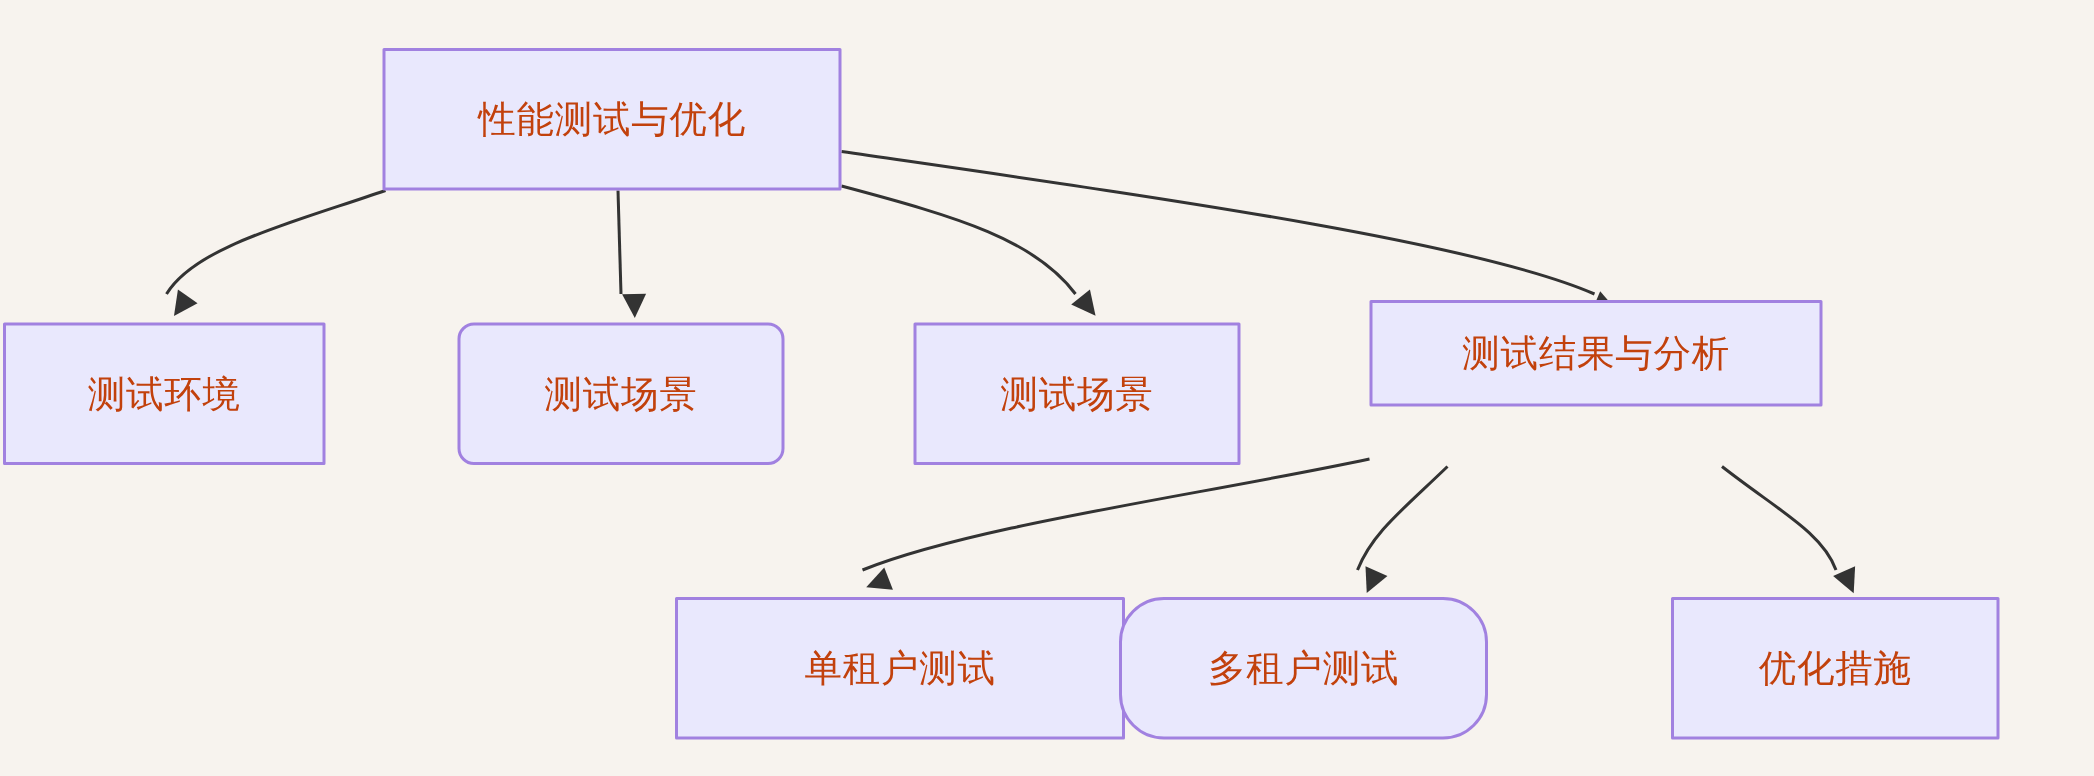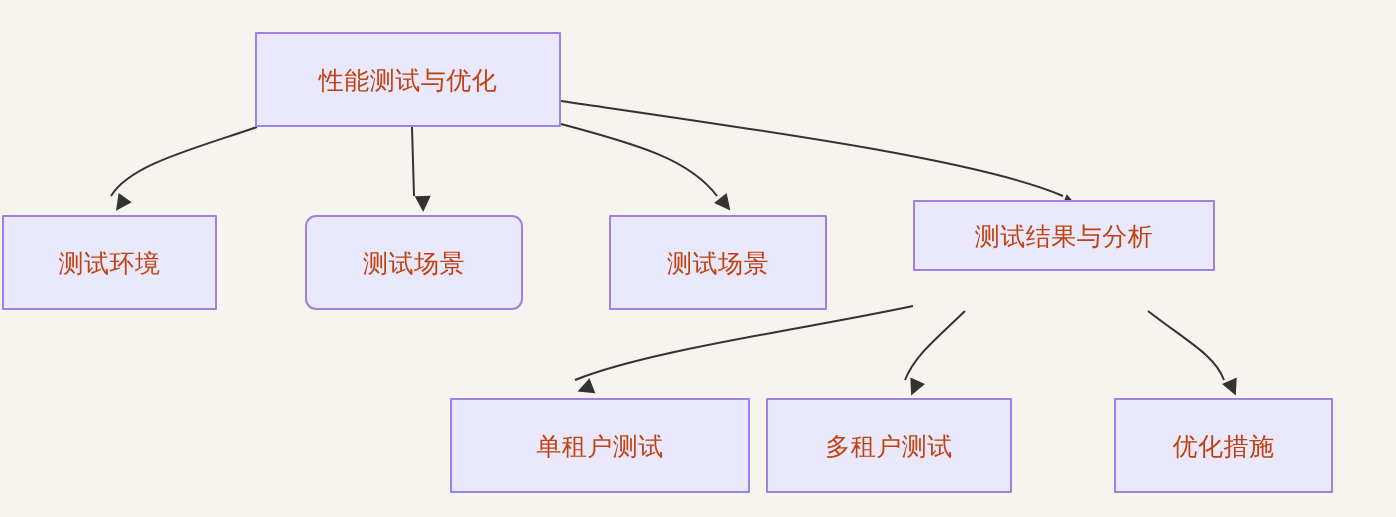--- a/index.html
+++ b/index.html
@@ -95,21 +95,21 @@
   </div>
 
   <div class="node" id="node-results" style="left: 913px; top: 200px; width: 302px; height: 71px; align-items: center;">
     <span class="node-label">测试结果与分析</span>
   </div>
 
   <div class="node" id="node-single" style="left: 450px; top: 398px; width: 300px; height: 95px;">
     <span class="node-label">单租户测试</span>
   </div>
 
-  <div class="node" id="node-multi" style="left: 766px; top: 398px; width: 246px; height: 95px;">
+  <div class="node" id="node-multi" style="left: 746px; top: 398px; width: 246px; height: 95px; border-radius: 30px;">
     <span class="node-label">多租户测试</span>
   </div>
 
   <div class="node" id="node-optimize" style="left: 1114px; top: 398px; width: 219px; height: 95px; justify-content: center;">
     <span class="node-label">优化措施</span>
   </div>
 
 </div>
 
 </body></html>

